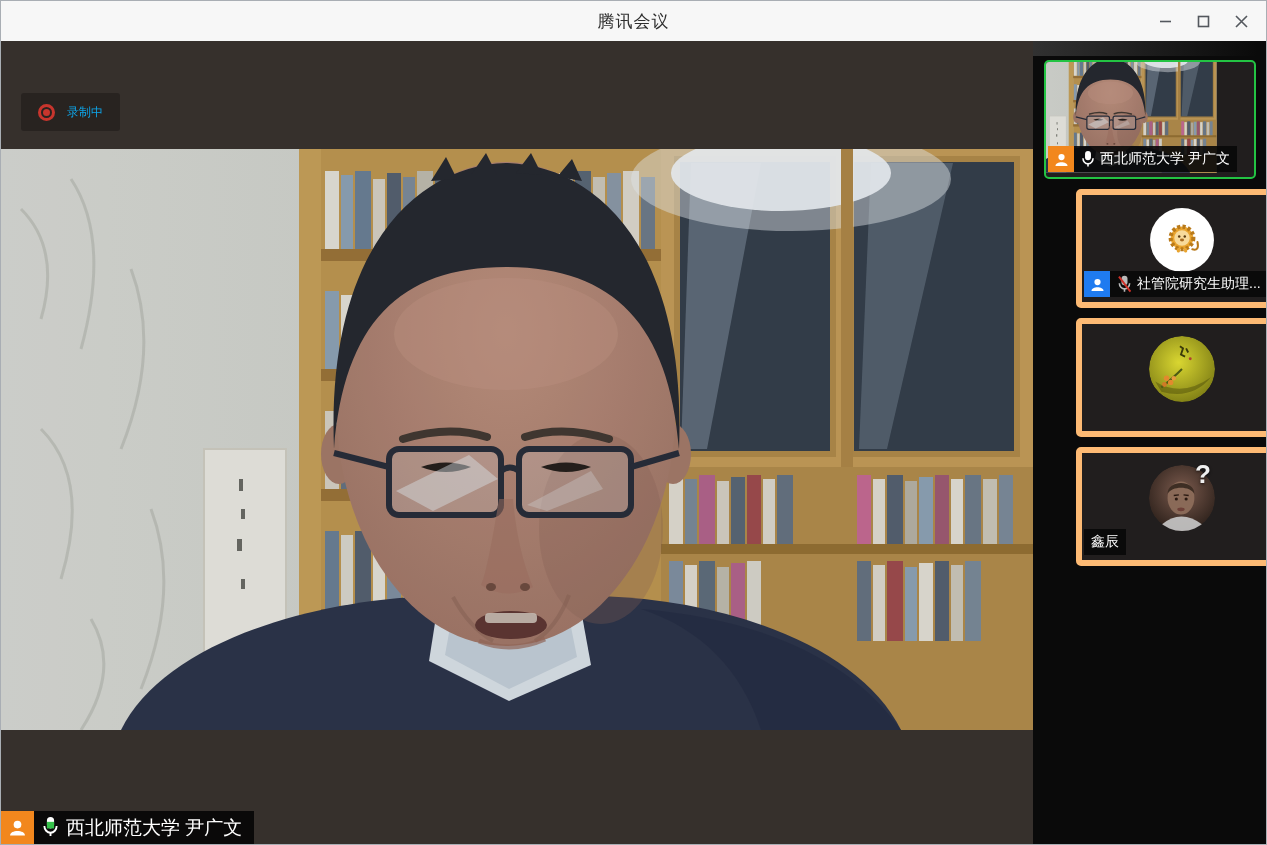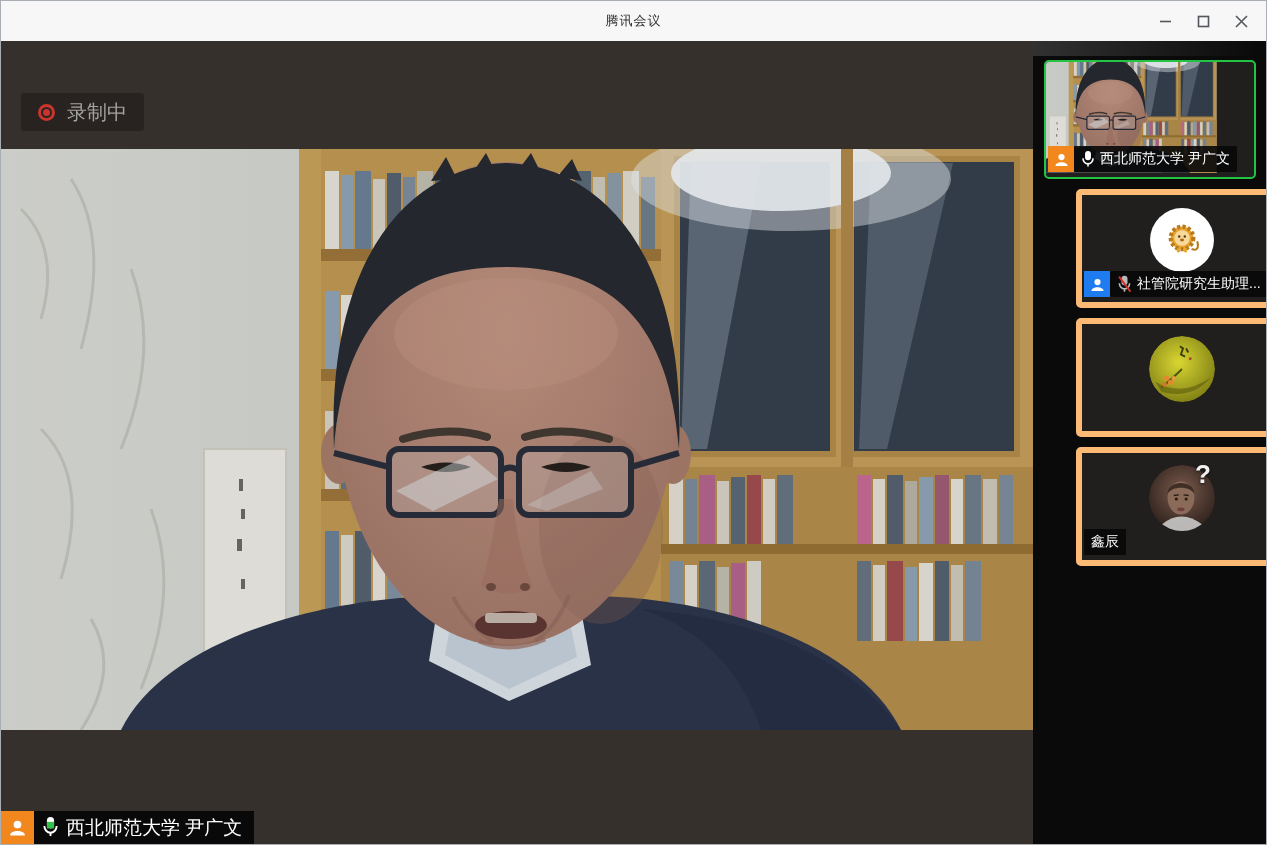--- a/index.html
+++ b/index.html
@@ -2,32 +2,32 @@
 <html><head>
 <meta charset="utf-8">
 <style>
   html,body{margin:0;padding:0;background:#3a3a3a;font-family:"Liberation Sans",sans-serif;}
   .window{position:relative;width:1267px;height:845px;box-sizing:border-box;
           border:1px solid #a9aeb4;background:#0b0b0b;overflow:hidden;}
 
   
   .titlebar{position:absolute;top:0;left:0;right:0;height:40px;background:#f7f7f7;
             display:flex;align-items:center;justify-content:center;}
-  .title{font-size:13px;color:#2e2e2e;letter-spacing:1px;text-align:center;}
+  .title{font-size:17px;color:#2e2e2e;letter-spacing:1px;text-align:center;}
   .win-controls{position:absolute;right:6px;top:0;height:40px;display:flex;align-items:center;}
   .win-btn{width:38px;height:32px;display:flex;align-items:center;justify-content:center;cursor:default;}
   .win-btn svg{display:block;}
 
   
   .main-pane{position:absolute;top:40px;left:0;width:1032px;height:805px;background:#36302c;}
   .video-scene{position:absolute;top:108px;left:0;width:1032px;height:581px;display:block;}
 
   .recording-badge{position:absolute;top:52px;left:20px;height:38px;background:#282320;
                    border-radius:3px;display:flex;align-items:center;gap:12px;padding:0 17px;
-                   color:#a3a3a3;font-size:20px;}
+                   color:#0ea5e9;font-size:12px;}
   .rec-dot{position:relative;width:17px;height:17px;border-radius:50%;border:3px solid #c8352d;
            box-sizing:border-box;}
   .rec-dot::after{content:"";position:absolute;inset:2px;border-radius:50%;background:#c8352d;}
 
   .speaker-label{position:absolute;left:0;bottom:2px;display:flex;align-items:stretch;height:33px;}
   .avatar-badge{display:flex;align-items:center;justify-content:center;flex:none;}
   .avatar-badge.big{width:33px;}
   .avatar-badge.orange{background:#f2871d;}
   .avatar-badge.blue{background:#1f7bf0;}
   .label-chip{background:rgba(6,6,6,0.93);display:flex;align-items:center;gap:7px;

